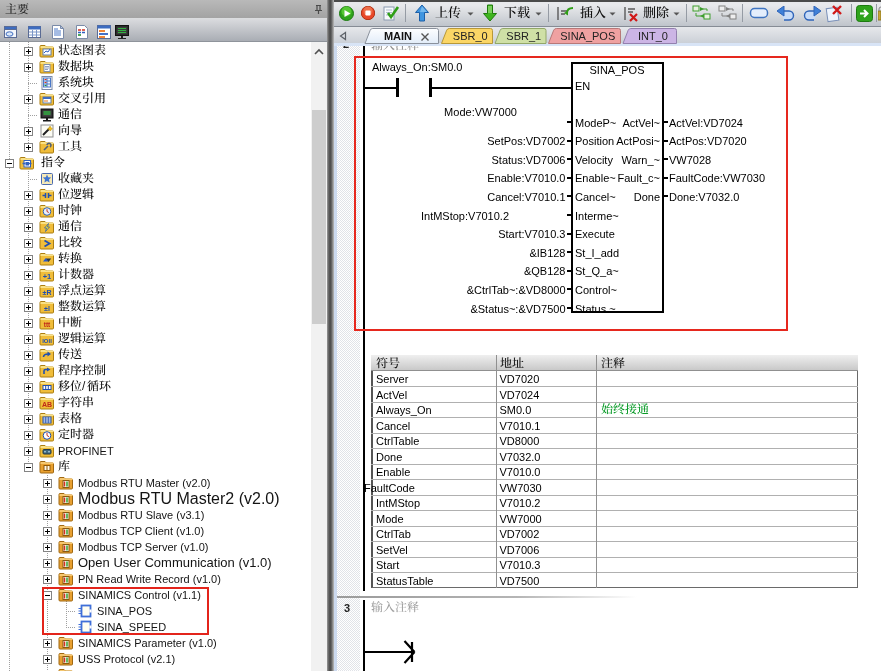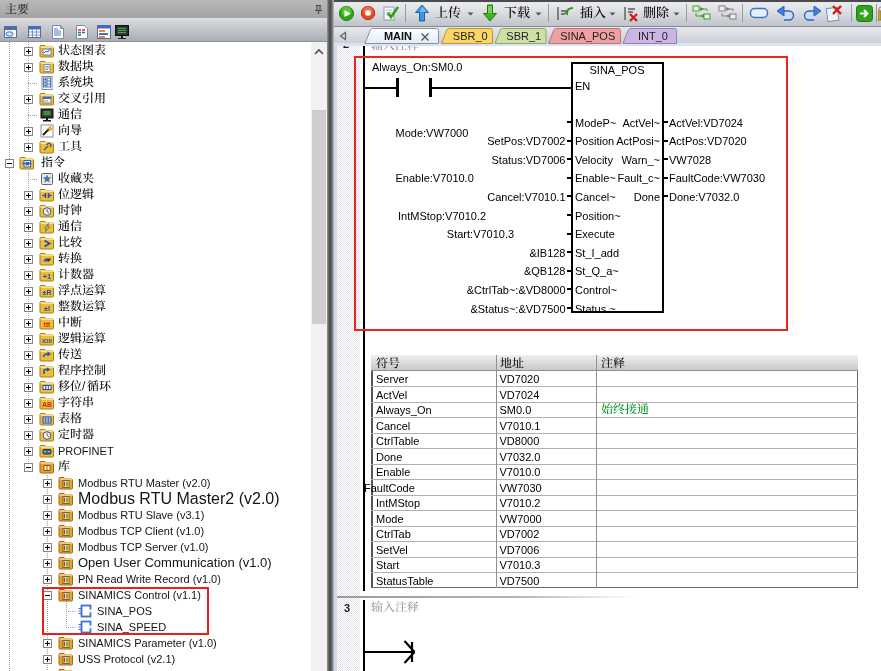--- a/index.html
+++ b/index.html
@@ -835,39 +835,39 @@
     <div class="ab t11" style="left:38px;top:15px">Always_On:SM0.0</div>
     <div class="ab" style="left:30.5px;top:41.2px;width:31.5px;height:2px;background:#000"></div>
     <div class="ab" style="left:97.5px;top:41.2px;width:139.5px;height:2px;background:#000"></div>
     <div class="ab" style="left:62px;top:31.5px;width:3px;height:19.5px;background:#000"></div>
     <div class="ab" style="left:94.5px;top:31.5px;width:3px;height:19.5px;background:#000"></div>
     <div class="ab" style="left:237px;top:16px;width:92.5px;height:250.5px;border:2px solid #000;background:#fff"></div>
     <div class="ab t11" style="left:237px;top:17.5px;width:92px;text-align:center">SINA_POS</div>
     <div class="ab t11" style="left:241px;top:33.5px">EN</div>
     <div class="ab" style="left:232.5px;top:75.0px;width:4.5px;height:2px;background:#000"></div>
     <div class="ab t11" style="left:241px;top:70.5px">ModeP~</div>
-    <div class="ab t11" style="left:61.5px;top:81px;width:170px;text-align:left">Mode:VW7000</div>
+    <div class="ab t11" style="left:61.5px;top:60px;width:170px;text-align:center">Mode:VW7000</div>
     <div class="ab" style="left:232.5px;top:93.6px;width:4.5px;height:2px;background:#000"></div>
     <div class="ab t11" style="left:241px;top:89.1px">Position</div>
     <div class="ab t11" style="left:61.5px;top:89.1px;width:170px;text-align:right">SetPos:VD7002</div>
     <div class="ab" style="left:232.5px;top:112.2px;width:4.5px;height:2px;background:#000"></div>
     <div class="ab t11" style="left:241px;top:107.7px">Velocity</div>
     <div class="ab t11" style="left:61.5px;top:107.7px;width:170px;text-align:right">Status:VD7006</div>
     <div class="ab" style="left:232.5px;top:130.8px;width:4.5px;height:2px;background:#000"></div>
     <div class="ab t11" style="left:241px;top:126.3px">Enable~</div>
-    <div class="ab t11" style="left:61.5px;top:126.3px;width:170px;text-align:left">Enable:V7010.0</div>
+    <div class="ab t11" style="left:61.5px;top:126.3px;width:170px;text-align:right">Enable:V7010.0</div>
     <div class="ab" style="left:232.5px;top:149.4px;width:4.5px;height:2px;background:#000"></div>
     <div class="ab t11" style="left:241px;top:144.9px">Cancel~</div>
     <div class="ab t11" style="left:61.5px;top:144.9px;width:170px;text-align:right">Cancel:V7010.1</div>
     <div class="ab" style="left:232.5px;top:168.0px;width:4.5px;height:2px;background:#000"></div>
-    <div class="ab t11" style="left:241px;top:163.5px">Position~</div>
-    <div class="ab t11" style="left:64px;top:163.5px;width:170px;text-align:left">IntMStop:V7010.2</div>
+    <div class="ab t11" style="left:241px;top:163.5px">Interme~</div>
+    <div class="ab t11" style="left:46px;top:163.5px;width:170px;text-align:center">IntMStop:V7010.2</div>
     <div class="ab" style="left:232.5px;top:186.60000000000002px;width:4.5px;height:2px;background:#000"></div>
     <div class="ab t11" style="left:241px;top:182.1px">Execute</div>
-    <div class="ab t11" style="left:61.5px;top:182.1px;width:170px;text-align:center">Start:V7010.3</div>
+    <div class="ab t11" style="left:61.5px;top:182.1px;width:170px;text-align:right">Start:V7010.3</div>
     <div class="ab" style="left:232.5px;top:205.20000000000002px;width:4.5px;height:2px;background:#000"></div>
     <div class="ab t11" style="left:241px;top:200.7px">St_I_add</div>
     <div class="ab t11" style="left:61.5px;top:200.7px;width:170px;text-align:right">&amp;IB128</div>
     <div class="ab" style="left:232.5px;top:223.8px;width:4.5px;height:2px;background:#000"></div>
     <div class="ab t11" style="left:241px;top:219.3px">St_Q_a~</div>
     <div class="ab t11" style="left:61.5px;top:219.3px;width:170px;text-align:right">&amp;QB128</div>
     <div class="ab" style="left:232.5px;top:242.4px;width:4.5px;height:2px;background:#000"></div>
     <div class="ab t11" style="left:241px;top:237.9px">Control~</div>
     <div class="ab t11" style="left:61.5px;top:237.9px;width:170px;text-align:right">&amp;CtrlTab~:&amp;VD8000</div>
     <div class="ab" style="left:232.5px;top:261.0px;width:4.5px;height:2px;background:#000"></div>

